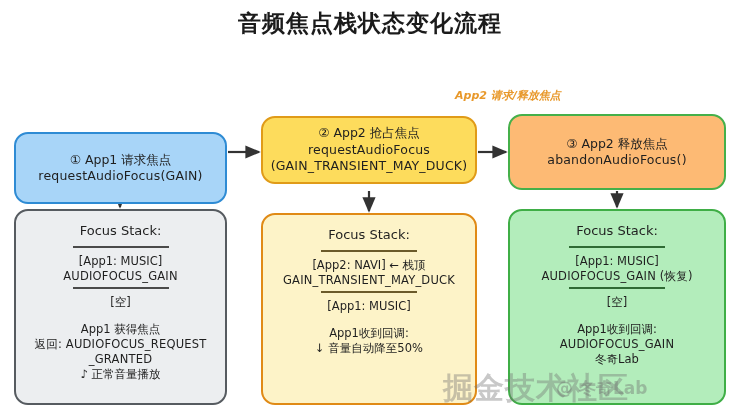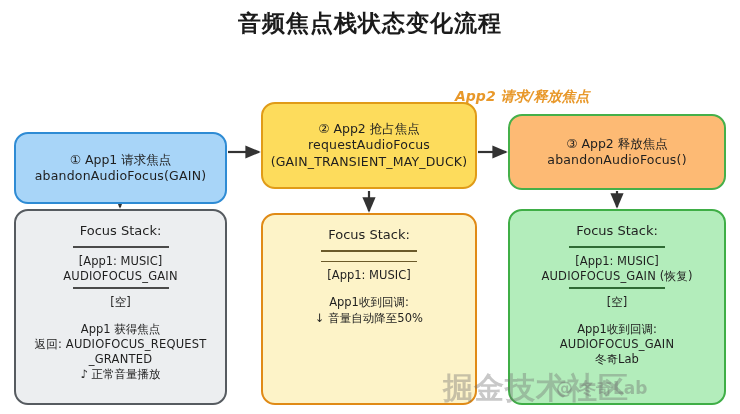--- a/index.html
+++ b/index.html
@@ -57,21 +57,21 @@
   .step {
     font-size: 12.5px;
   }
   #step1 {
     left: 14px;  top: 116px;  width: 213px; height: 72px;
     background: #a8d5f8;
     border: 2px solid #2e8bd4;
     margin-top: 16px;
   }
   #step2 {
-    left: 261px; top: 102px;  width: 216px; height: 87px;
+    left: 261px; top: 116px;  width: 216px; height: 68px;
     background: #fddc5c;
     border: 2px solid #e09b18;
   }
   #step3 {
     left: 508px; top: 114px;  width: 218px; height: 76px;
     background: #fdba74;
     border: 2px solid #45b04a;
   }
 
   
@@ -126,21 +126,21 @@
     left: 0; top: 0;
     width: 740px; height: 414px;
     pointer-events: none;
   }
 
   
   .annot {
     position: absolute;
     left: 455px;
     top: 88px;
-    font-size: 14px;
+    font-size: 11px;
     color: #e8982a;
     font-weight: 700;
     white-space: nowrap;
     font-style: italic;
   }
 
   
   .wm {
     position: absolute;
     white-space: nowrap;
@@ -186,21 +186,21 @@
 
     <line x1="369" y1="191" x2="369" y2="211" stroke="#333333" stroke-width="2.2" marker-end="url(#ah)"></line>
 
     <line x1="617" y1="191" x2="617" y2="207" stroke="#333333" stroke-width="2.2" marker-end="url(#ah)"></line>
   </svg>
 
   <div class="annot">App2 请求/释放焦点</div>
 
   <div class="node step" id="step1">
     <span class="ln">① App1 请求焦点</span>
-    <span class="ln mono-ish">abandonAudioFocus(GAIN)</span>
+    <span class="ln mono-ish">requestAudioFocus(GAIN)</span>
   </div>
 
   <div class="node step" id="step2">
     <span class="ln">② App2 抢占焦点</span>
     <span class="ln mono-ish">requestAudioFocus</span>
     <span class="ln mono-ish">(GAIN_TRANSIENT_MAY_DUCK)</span>
   </div>
 
   <div class="node step" id="step3">
     <span class="ln">③ App2 释放焦点</span>
@@ -223,20 +223,24 @@
       <span class="ln">App1 获得焦点</span>
       <span class="ln mono-ish">返回: AUDIOFOCUS_REQUEST</span>
       <span class="ln mono-ish">_GRANTED</span>
       <span class="ln">♪ 正常音量播放</span>
     </div>
   </div>
 
   <div class="node stack" id="stack2">
     <span class="ln stack-title">Focus Stack:</span>
     <div class="rule"></div>
+    <div class="blk">
+      <span class="ln">[App2: NAVI] ← 栈顶</span>
+      <span class="ln mono-ish">GAIN_TRANSIENT_MAY_DUCK</span>
+    </div>
     <div class="rule"></div>
     <div class="blk">
       <span class="ln">[App1: MUSIC]</span>
     </div>
     <div class="gap-md"></div>
     <div class="blk">
       <span class="ln">App1收到回调:</span>
       <span class="ln">↓ 音量自动降至50%</span>
     </div>
   </div>

